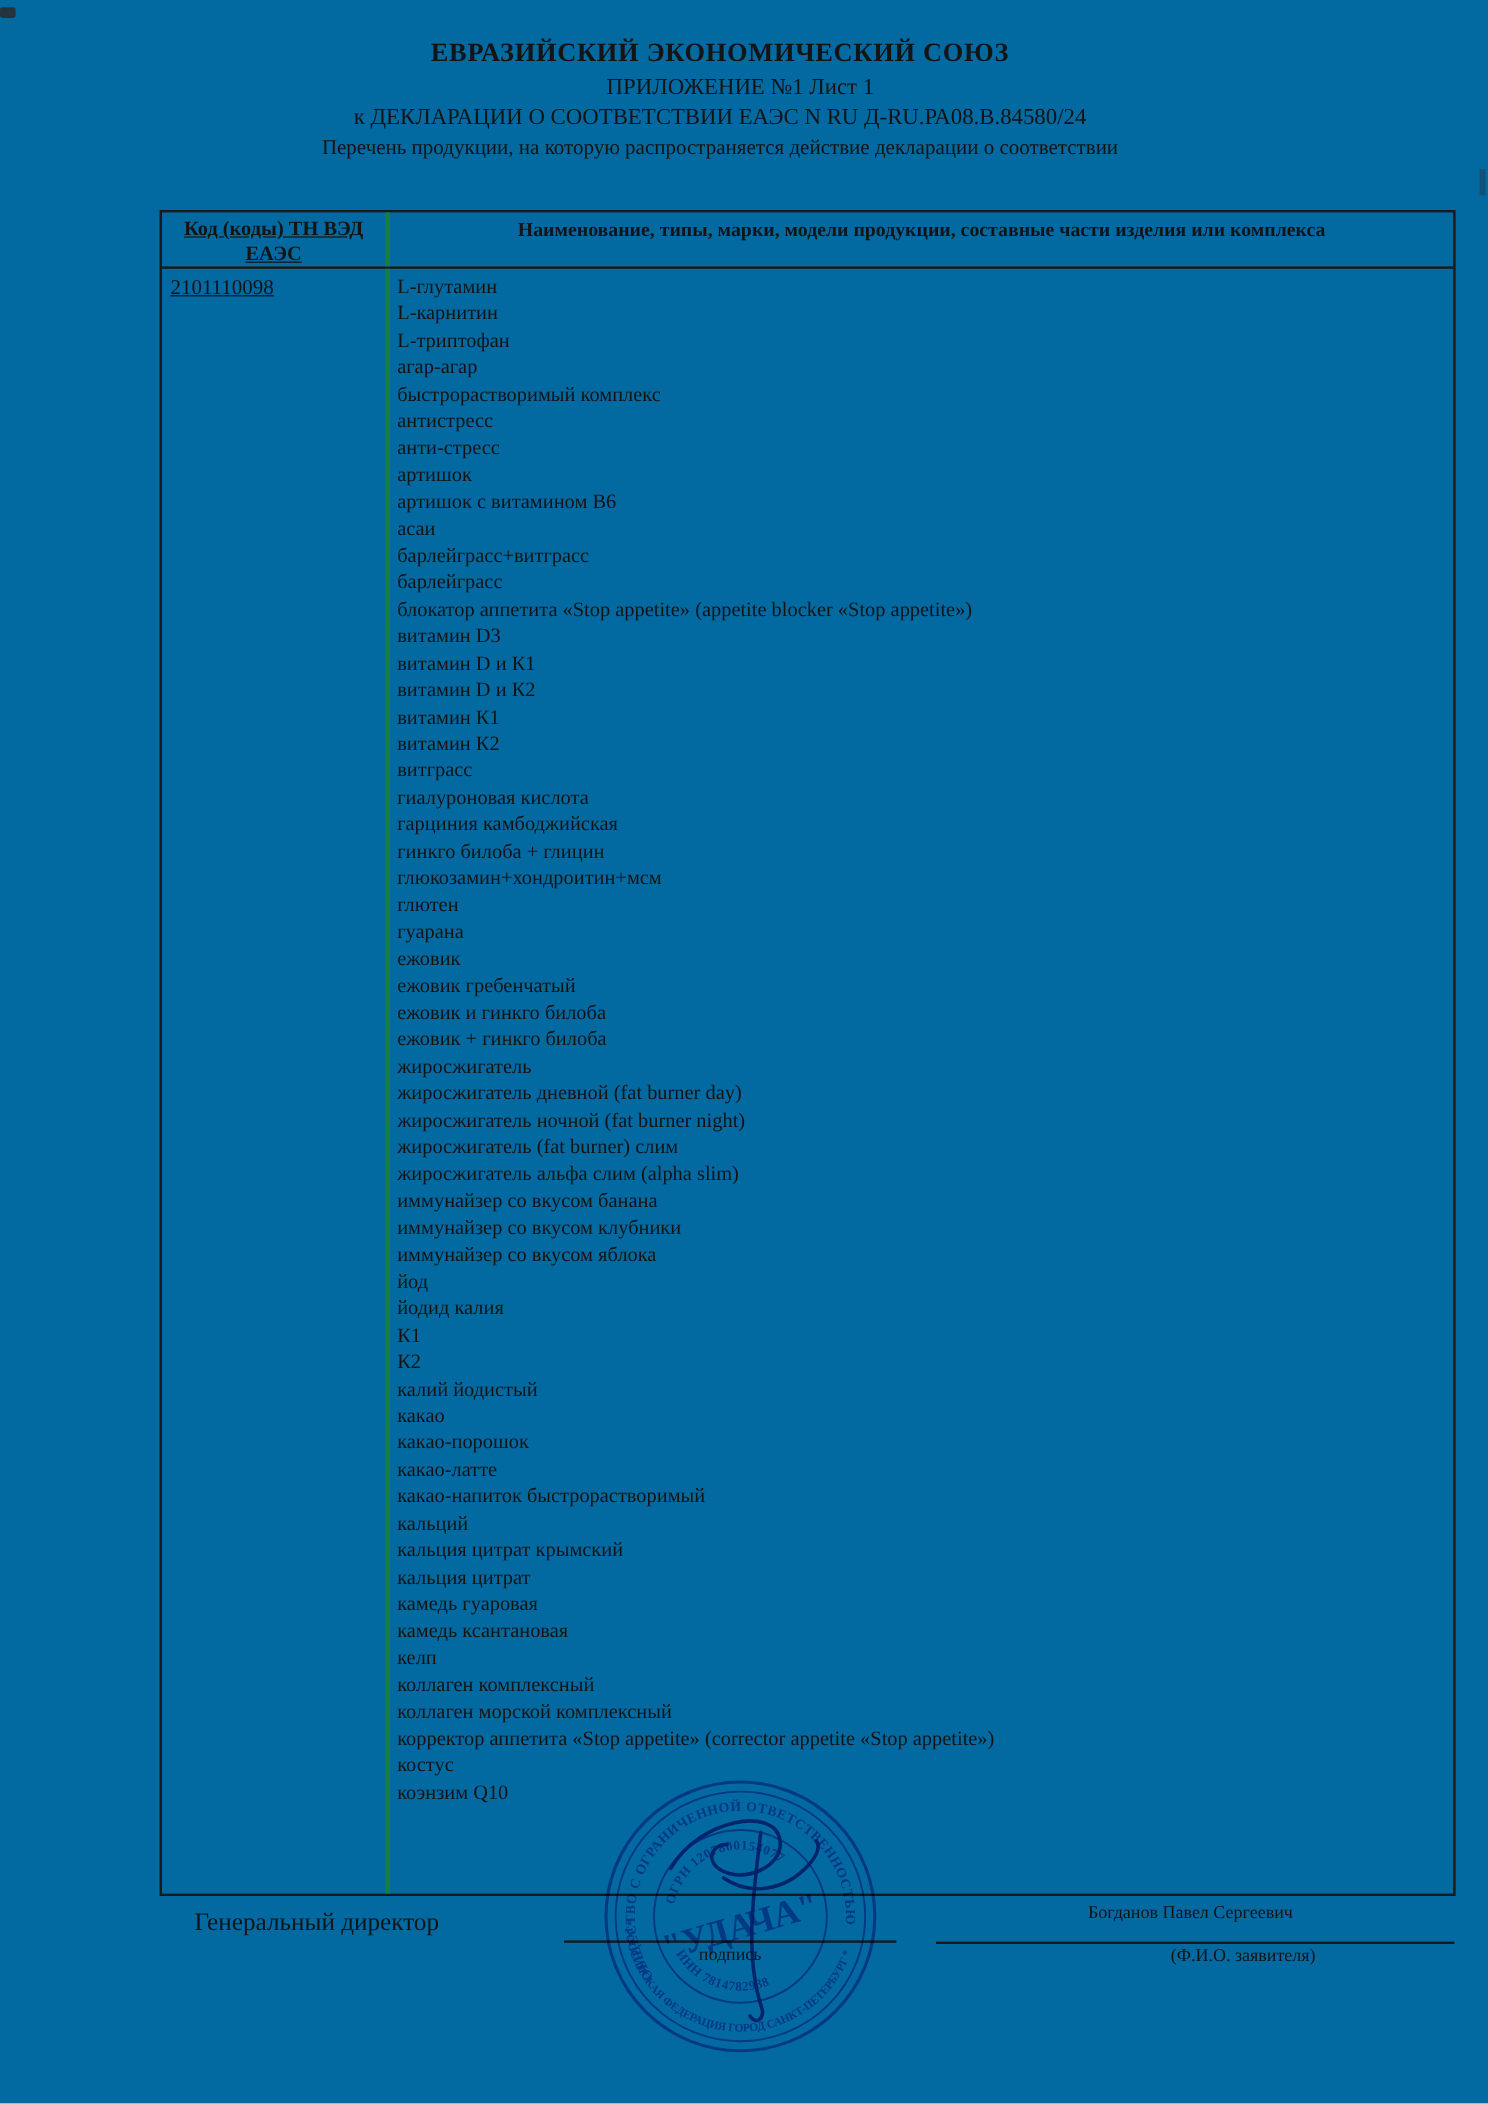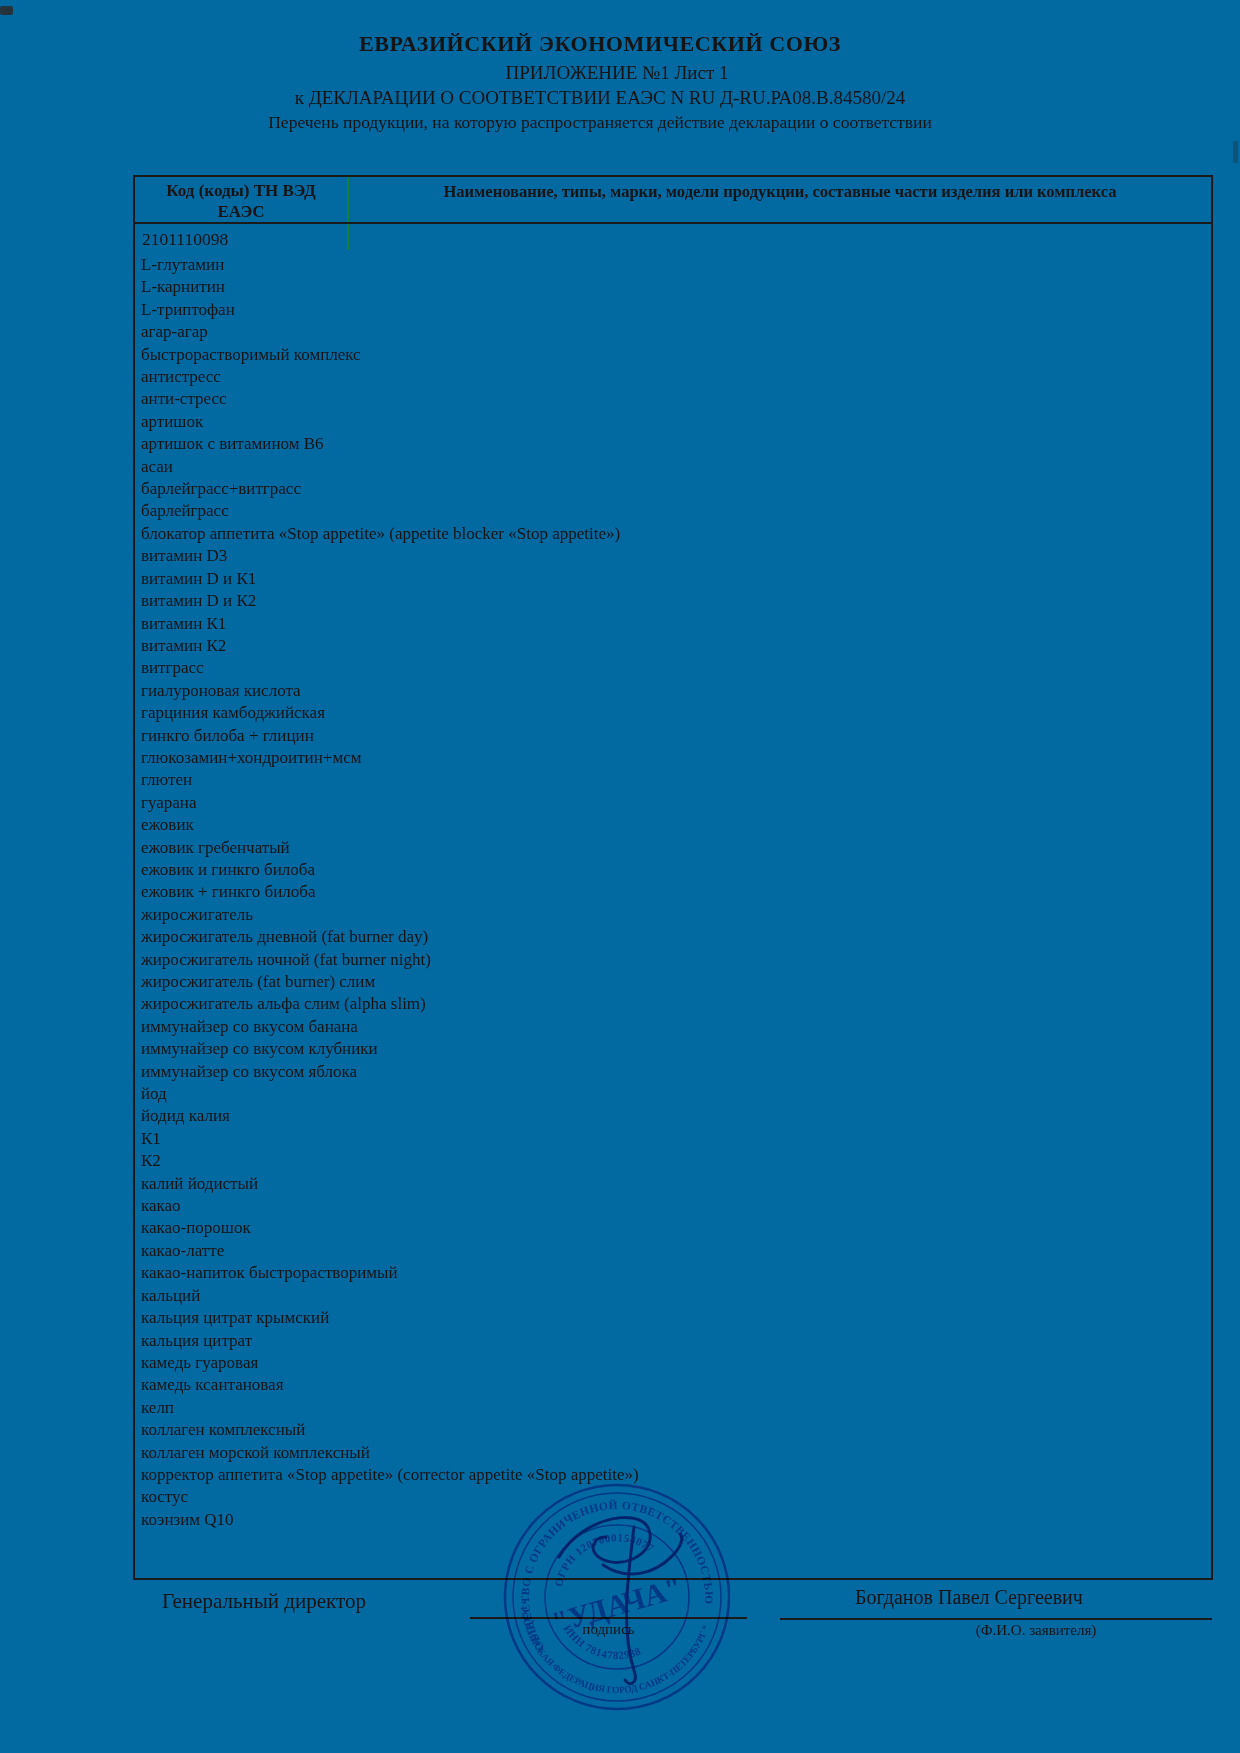--- a/index.html
+++ b/index.html
@@ -16,33 +16,33 @@
   .t1{position:absolute;top:31px;left:0;width:100%;font-size:22px;font-weight:bold;letter-spacing:.6px;}
   .t2{position:absolute;top:62px;left:0;width:100%;font-size:19px;margin-left:17px;}
   .t3{position:absolute;top:87px;left:0;width:100%;font-size:19px;}
   .t4{position:absolute;top:112px;left:0;width:100%;font-size:17.5px;}
   
   .doc-table{
     position:absolute;left:133px;top:175px;width:1080px;height:1405px;
     border:2px solid #1a1a1a;box-sizing:border-box;
   }
   .thead{display:flex;height:47px;border-bottom:2px solid #1a1a1a;box-sizing:border-box;}
-  .tbody{display:flex;height:calc(100% - 47px);box-sizing:border-box;flex-direction:column;}
-  .col1{width:214px;border-right:2px solid #15803d;box-sizing:border-box;flex:none;}
+  .tbody{display:flex;height:calc(100% - 47px);box-sizing:border-box;}
+  .col1{width:190px;border-right:4px solid #15803d;box-sizing:border-box;flex:none;text-decoration:underline;}
   .col2{flex:1;box-sizing:border-box;}
   .th1{text-align:center;font-weight:bold;font-size:17px;line-height:21px;padding-top:3px;}
   .th2{text-align:center;font-weight:bold;font-size:16.5px;padding-top:5px;}
   .code-cell{font-size:17.5px;padding:5px 4px 0 7px;}
   .list-cell{padding:4px 4px 0 6px;}
   .product-line{font-size:17px;line-height:22.4px;white-space:nowrap;}
   
   .f-director{position:absolute;left:162px;top:1589px;font-size:21px;}
   .sig-line{position:absolute;left:470px;top:1617px;width:277px;border-top:2px solid #1a1a1a;}
   .sig-caption{position:absolute;left:470px;top:1621px;width:277px;text-align:center;font-size:15px;}
-  .f-name{position:absolute;left:753px;top:1586px;width:432px;text-align:center;font-size:20px;white-space:nowrap;}
+  .f-name{position:absolute;left:776px;top:1586px;width:432px;text-align:center;font-size:15px;white-space:nowrap;}
   .fio-line{position:absolute;left:780px;top:1618px;width:432px;border-top:2px solid #1a1a1a;}
   .fio-caption{position:absolute;left:820px;top:1622px;width:432px;text-align:center;font-size:15px;}
   
   :root{--stamp-color:#3b7fd0;--ink-color:#3c3f9d;}
   .stamp{
     position:absolute;left:497px;top:1477px;width:240px;height:240px;
     mix-blend-mode:multiply;opacity:.92;
   }
   .stamp circle{fill:none;stroke:var(--stamp-color);}
   .stamp .ring-text{fill:var(--stamp-color);font-family:"Liberation Serif",serif;font-weight:bold;}

